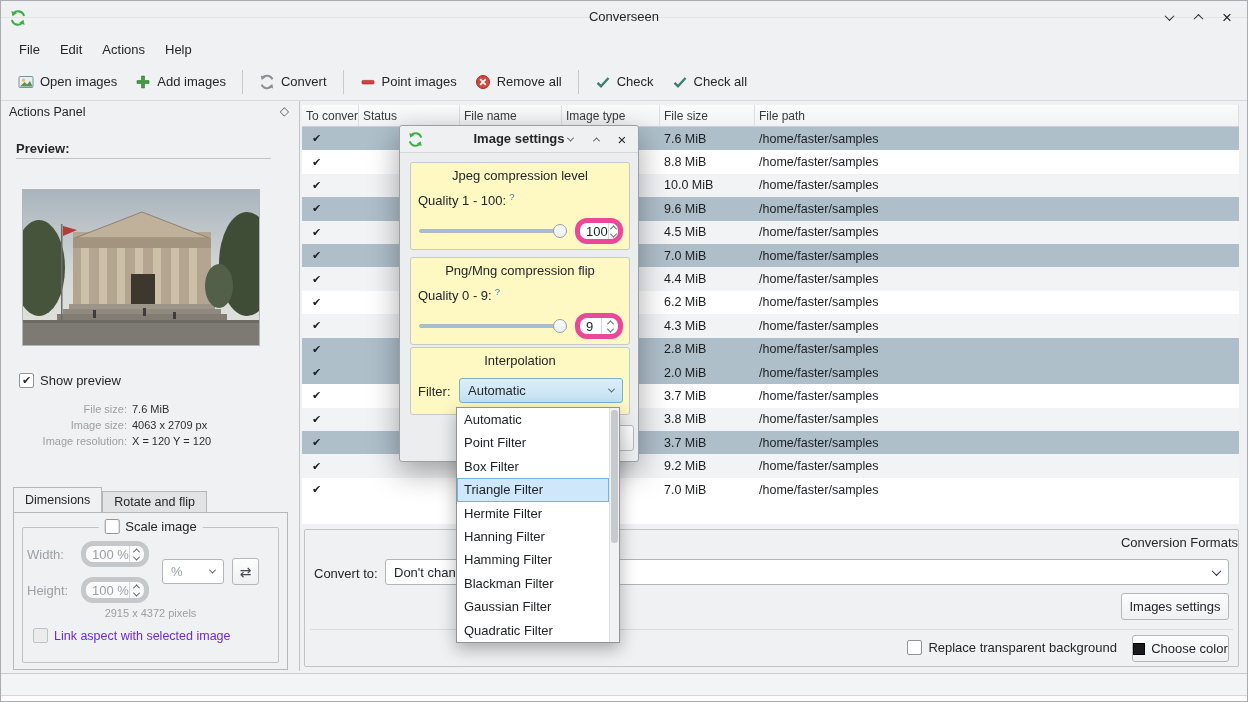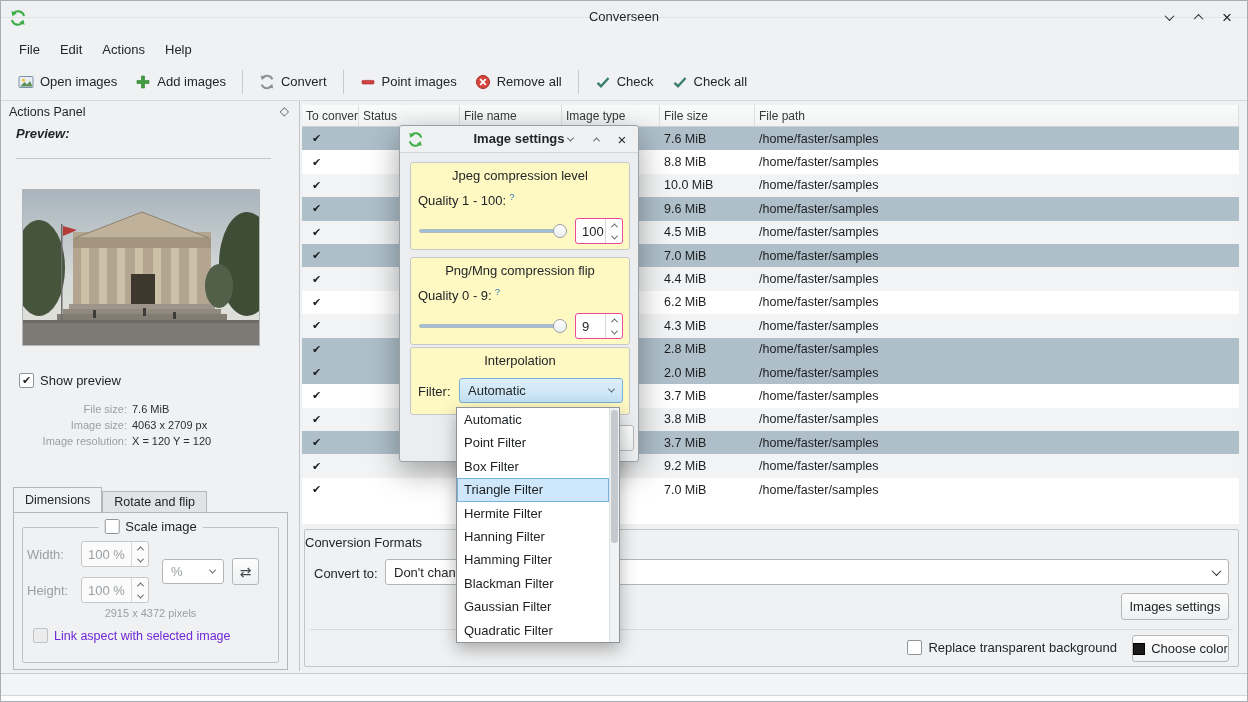--- a/index.html
+++ b/index.html
@@ -31,21 +31,21 @@
   .tool-btn { display:flex; align-items:center; gap:6px; padding:5px 9px; border-radius:3px; }
   .tool-icon { width:16px; height:16px; display:inline-flex; }
   .tool-sep { width:1px; height:24px; background:#c7cacc; margin:0 7px; }
 
   
   .left-panel { position:absolute; top:100px; left:0; width:299px; bottom:30px;
     border-right:1px solid #c3c6c8; background:#f0f1f2; }
   .panel-header { position:absolute; top:0; left:0; right:0; height:24px; }
   .panel-title { position:absolute; left:8px; top:4px; font-size:12.5px; }
   .float-btn { position:absolute; right:10px; top:3px; font-size:12px; color:#5a5f63; }
-  .preview-label { position:absolute; left:15px; top:25px; font-weight:bold;font-style:italic; }
+  .preview-label { position:absolute; left:15px; top:40px; font-weight:bold; }
   .panel-hr { position:absolute; left:15px; right:28px; top:57px; border-top:1px solid #c2c4c6; }
   .preview-img { position:absolute; left:21px; top:88px; width:238px; height:157px; border:1px solid #b3b6b8; overflow:hidden; }
   .cb { width:15px; height:15px; border:1px solid #8f969b; border-radius:2px; background:#fff;
     display:inline-flex; align-items:center; justify-content:center; font-size:11px; color:#26282a; flex:0 0 auto; }
   .cb.disabled { background:#ececec; border-color:#c0c3c5; }
   .cb-row { display:flex; align-items:center; gap:6px; }
   .show-preview { position:absolute; left:18px; top:272px; }
   .info-block { position:absolute; left:6px; right:6px; top:300px; }
   .info-line { display:flex; height:16px; align-items:center; font-size:11px; }
   .info-label { width:120px; text-align:right; color:#9aa0a4; }
@@ -56,21 +56,21 @@
     height:21px; line-height:21px; background:#e2e3e4; margin-top:3px; }
   .tab.active { height:25px; line-height:24px; background:#f0f1f2; position:relative; z-index:2; }
   .tab-pane { position:absolute; left:12px; right:11px; top:411px; bottom:1px;
     border:1px solid #b4b8ba; background:#f0f1f2; }
   .scale-group { position:absolute; left:8px; right:8px; top:14px; bottom:6px;
     border:1px solid #c0c3c5; border-radius:2px; }
   .scale-title { position:absolute; top:-9px; left:50%; transform:translateX(-50%);
     background:#f0f1f2; padding:0 6px; white-space:nowrap; }
   .dim-row { position:absolute; left:4px; display:flex; align-items:center; height:26px; }
   .dim-label { width:54px; color:#9aa0a4; }
-  .spinbox { display:flex; align-items:stretch; background:#fff; border:1px solid #ec4899; border-radius:3px; overflow:hidden; }
+  .spinbox { display:flex; align-items:stretch; background:#fff; border:5px solid #ec4899; border-radius:12px; overflow:hidden; }
   .spinbox.disabled { background:#fbfbfb; border-color:#c5c8ca; color:#9aa0a4; }
   .spin-val { flex:1; display:flex; align-items:center; padding-left:6px; white-space:nowrap; }
   .spin-btns { width:17px; border-left:1px solid #d6d9db; display:flex; flex-direction:column; }
   .spin-up,.spin-down { flex:1; display:flex; align-items:center; justify-content:center; }
   .dim-spin { width:68px; height:26px; }
   .unit-combo { position:absolute; left:139px; top:31px; width:62px; height:25px; color:#9aa0a4; background:#fbfbfb; }
   .refresh-btn { position:absolute; left:209px; top:30px; width:27px; height:27px;
     display:flex; align-items:center; justify-content:center; font-size:14px; color:#44484c; }
   .btn { background:linear-gradient(#fdfdfd,#eef0f1); border:1px solid #b4b7b9; border-radius:3px; }
   .pixels-text { position:absolute; left:0; right:0; top:79px; text-align:center; font-size:11px; color:#9aa0a4; }
@@ -90,21 +90,21 @@
   .td-check { width:57px; padding-left:10px; font-size:11px; }
   .td-status { width:101px; }
   .td-name { width:102px; }
   .td-type { width:98px; }
   .td-size { width:95px; padding-left:4px; }
   .td-path { flex:1 1 auto; padding-left:4px; }
 
   
   .formats-group { position:absolute; left:303px; right:8px; top:528px; height:138px;
     border:1px solid #c2c5c7; border-radius:2px; }
-  .formats-title { position:absolute; top:5px; left:0; right:0; text-align:left; }
+  .formats-title { position:absolute; top:5px; left:0; right:0; text-align:right; }
   .convert-label { position:absolute; left:9px; top:36px; }
   .combo { display:flex; align-items:center; background:#fff; border:1px solid #b3b6b9; border-radius:3px; padding:0 8px; gap:6px; }
   .combo-val { flex:1; overflow:hidden; white-space:nowrap; }
   .combo.open { background:linear-gradient(#ddeef9,#c4e1f3); border-color:#7ab0d4; }
   .convert-combo { position:absolute; left:80px; right:9px; top:29px; height:26px; }
   .settings-btn { position:absolute; right:9px; top:63px; width:108px; height:27px;
     display:flex; align-items:center; justify-content:center; }
   .formats-divider { position:absolute; left:5px; right:5px; top:99px; border-top:1px solid #d8dadb; }
   .replace-row { position:absolute; right:121px; top:110px; }
   .choose-color-btn { position:absolute; right:9px; top:105px; width:97px; height:27px;

